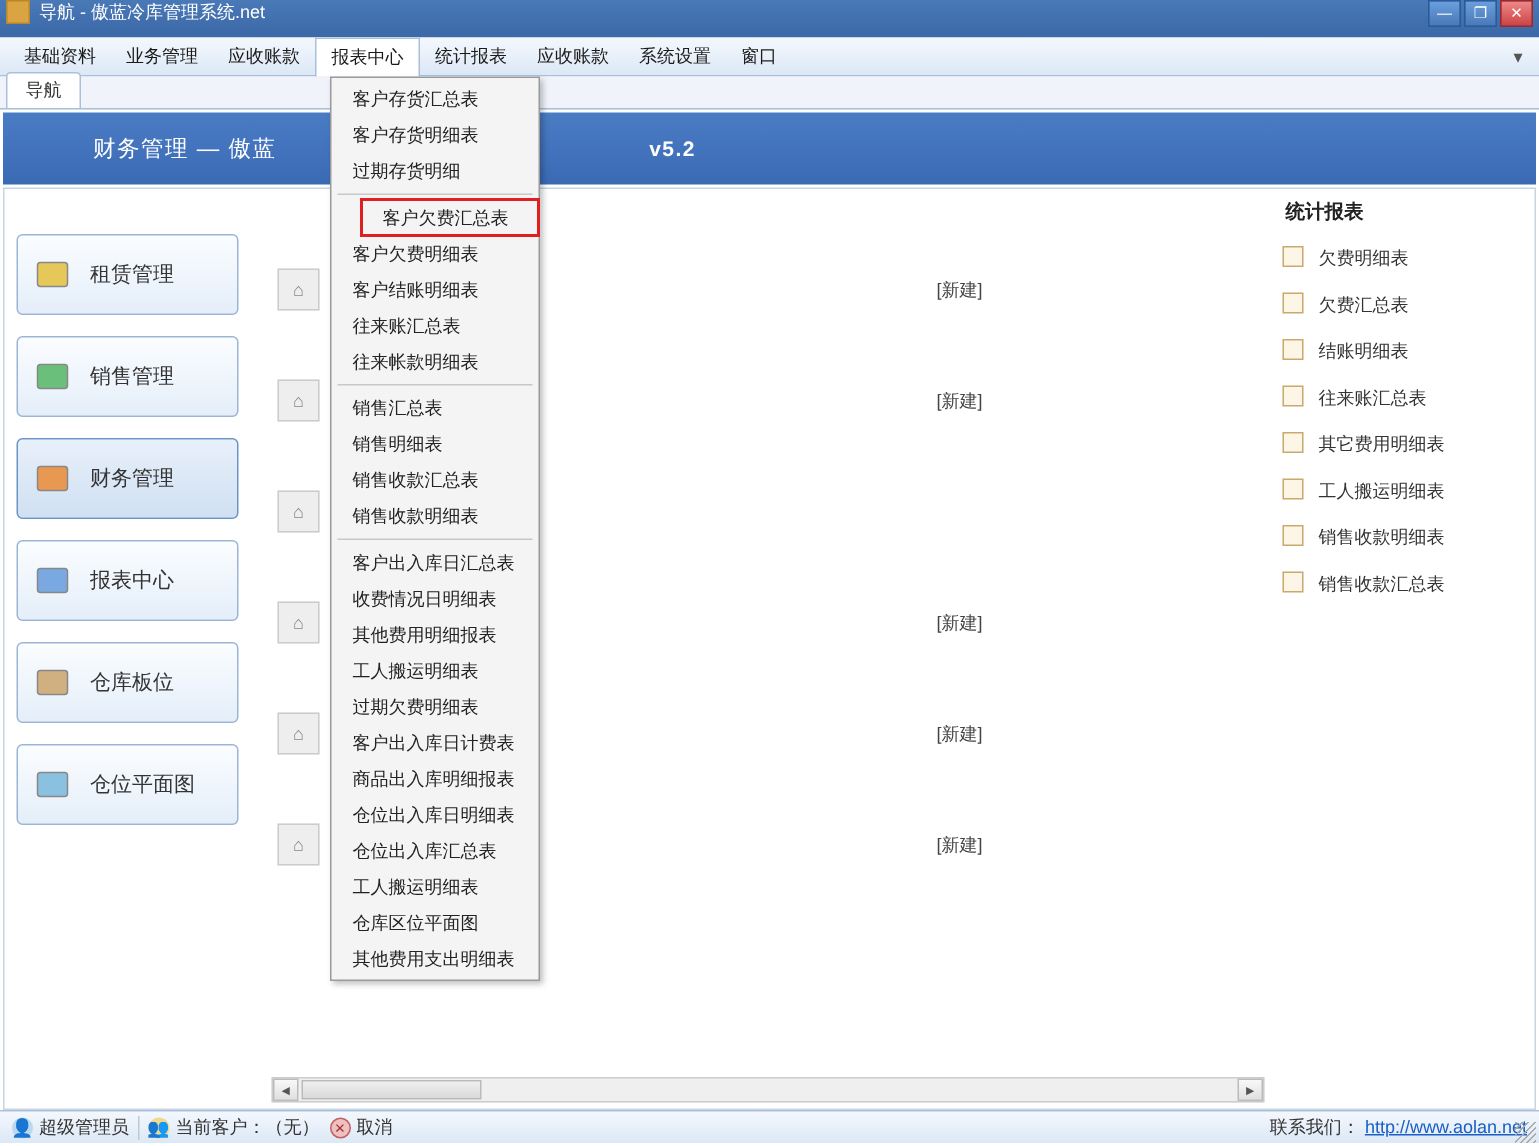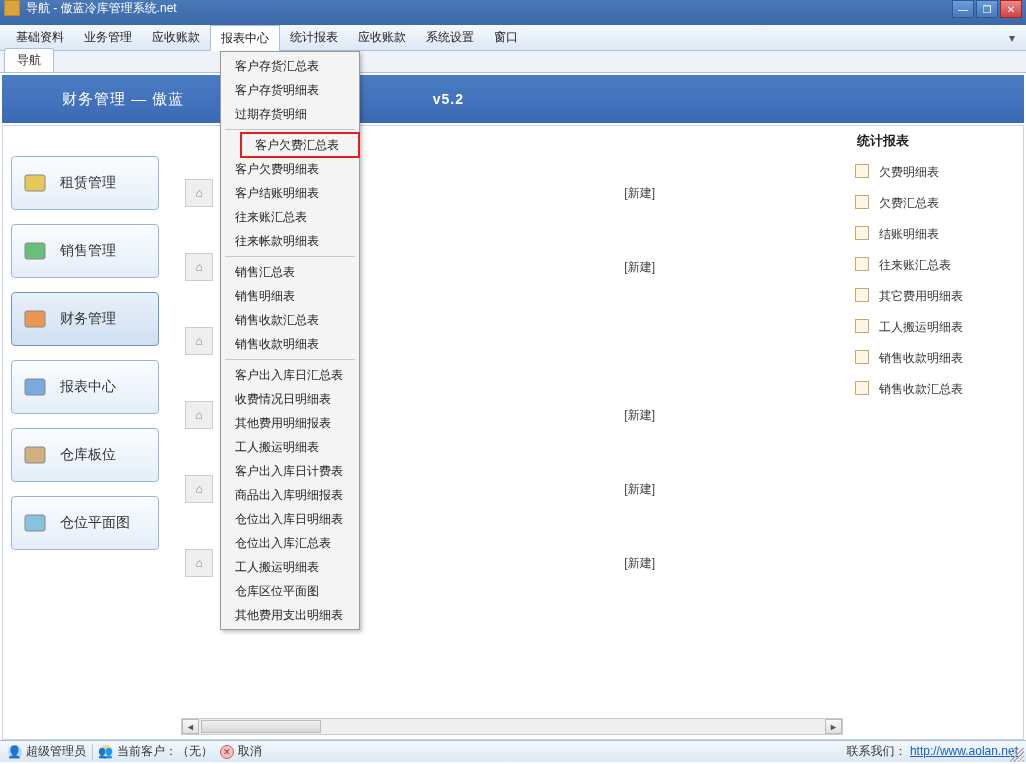--- a/index.html
+++ b/index.html
@@ -249,20 +249,21 @@
     <div class="dd-sep"></div>
     <div class="dd-item">销售汇总表</div>
     <div class="dd-item">销售明细表</div>
     <div class="dd-item">销售收款汇总表</div>
     <div class="dd-item">销售收款明细表</div>
     <div class="dd-sep"></div>
     <div class="dd-item">客户出入库日汇总表</div>
     <div class="dd-item">收费情况日明细表</div>
     <div class="dd-item">其他费用明细报表</div>
     <div class="dd-item">工人搬运明细表</div>
+    <div class="dd-item">过期欠费明细表</div>
     <div class="dd-item">客户出入库日计费表</div>
     <div class="dd-item">商品出入库明细报表</div>
     <div class="dd-item">仓位出入库日明细表</div>
     <div class="dd-item">仓位出入库汇总表</div>
     <div class="dd-item">工人搬运明细表</div>
     <div class="dd-item">仓库区位平面图</div>
     <div class="dd-item">其他费用支出明细表</div>
   </div>
 
 <div class="statusbar">

